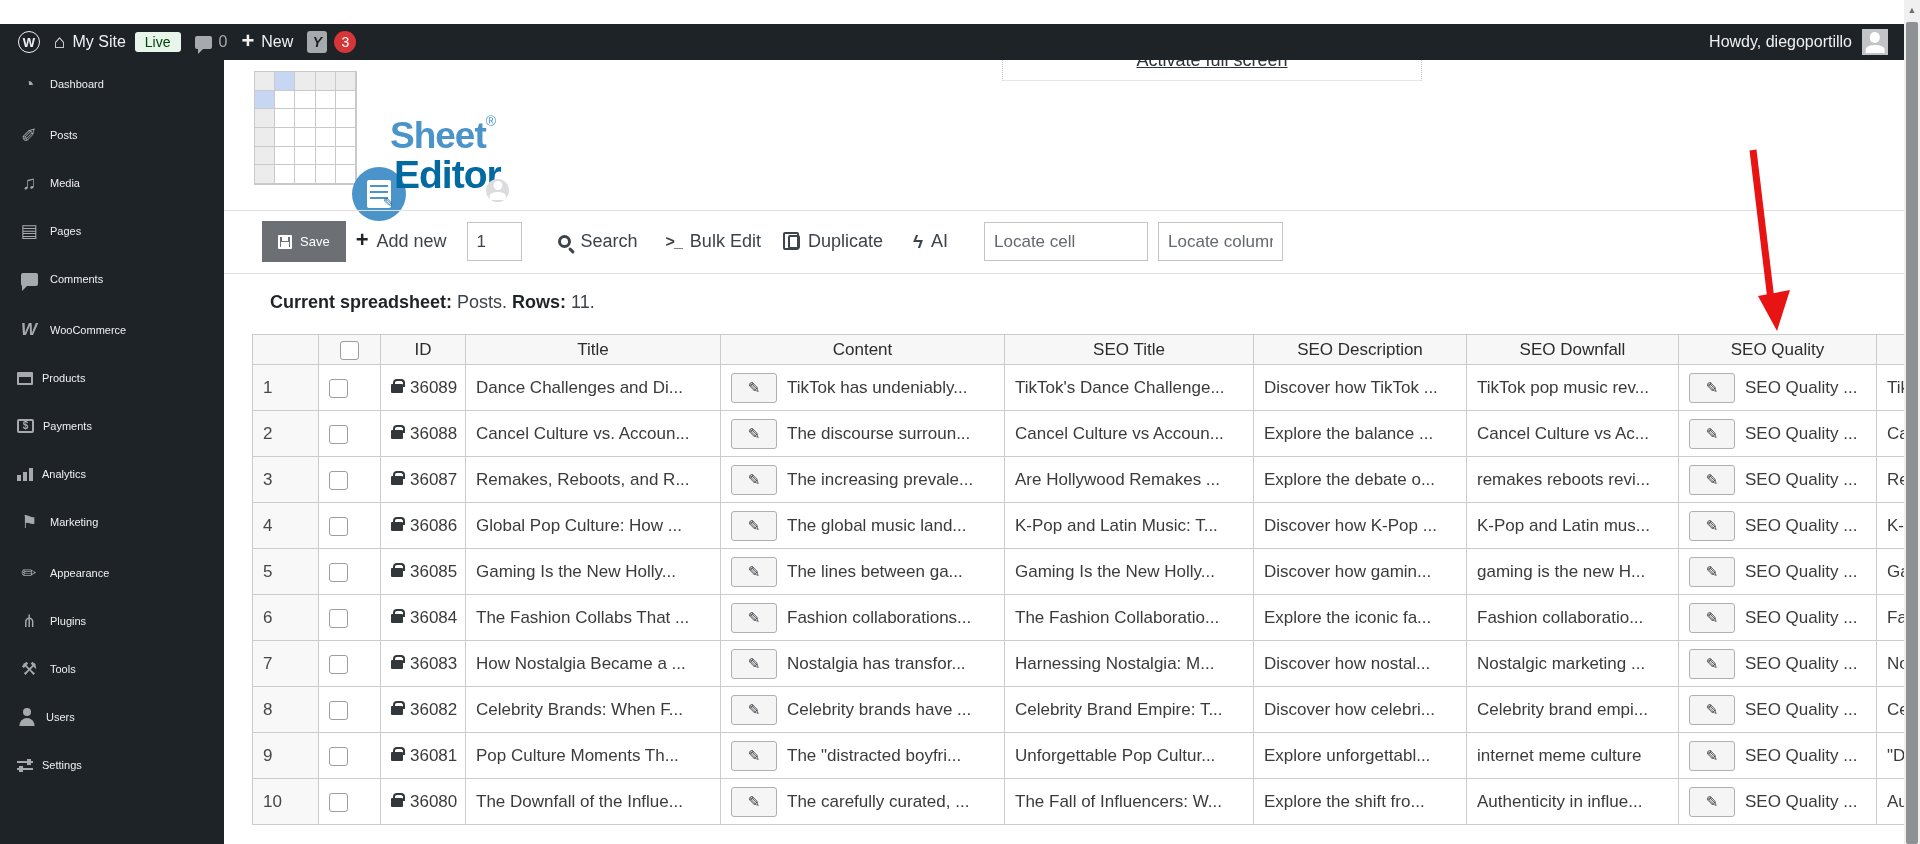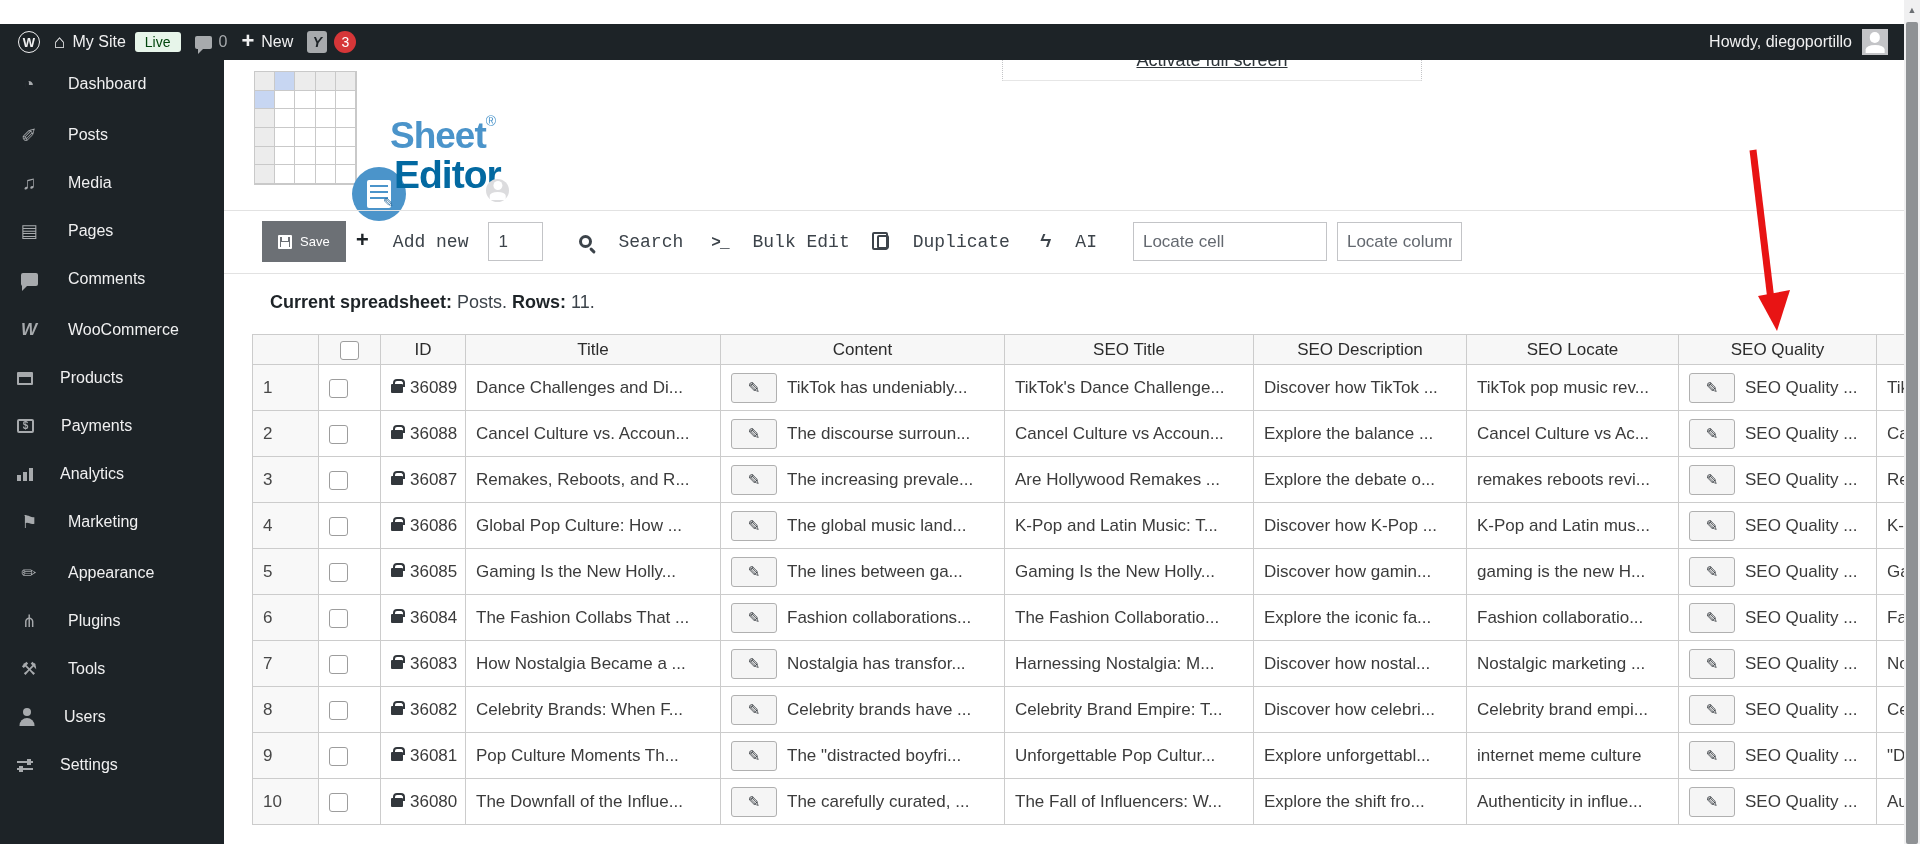--- a/index.html
+++ b/index.html
@@ -32,22 +32,22 @@
   .ab-right { margin-left:auto; display:flex; align-items:center; gap:10px; padding-right:14px; }
   .avatar-sq { width:26px; height:26px; background:#c3c4c7; position:relative; color:#fff; }
   .person::before { content:""; position:absolute; top:12%; left:50%; transform:translateX(-50%);
     width:40%; height:40%; border-radius:50%; background:currentColor; }
   .person::after { content:""; position:absolute; bottom:6%; left:50%; transform:translateX(-50%);
     width:72%; height:34%; border-radius:50% 50% 0 0; background:currentColor; }
 
   
   .sidebar { position:absolute; left:0; top:40px; width:224px; height:804px;
     background:#1d2327; z-index:5; padding-top:26px; }
-  .side-item { height:36px; display:flex; align-items:center; gap:27px; padding-left:17px;
-    color:#f0f0f1; font-size:16px; margin-bottom:12px; cursor:pointer; }
+  .side-item { height:36px; display:flex; align-items:center; gap:9px; padding-left:17px;
+    color:#f0f0f1; font-size:11px; margin-bottom:12px; cursor:pointer; }
   .side-item.gap { margin-top:15px; }
   .side-ic { width:24px; height:20px; display:inline-flex; align-items:center;
     justify-content:center; color:#a7aaad; font-size:18px; flex:none; }
   .g-dashboard-icon::before { content:"◔"; }
   .g-pin-icon::before { content:"✐"; font-size:19px; }
   .g-media-icon::before { content:"♫"; font-size:19px; }
   .g-pages-icon::before { content:"▤"; }
   .g-comments-icon { position:relative; }
   .g-comments-icon::before { content:""; width:17px; height:13px; background:currentColor; border-radius:2px; display:block; }
   .g-comments-icon::after { content:""; position:absolute; left:5px; bottom:-2px;
@@ -107,21 +107,21 @@
   .plugin-menu { position:absolute; left:46px; top:136px; height:28px; display:flex;
     align-items:center; gap:27px; font-size:17px; color:#3c434a; }
   .menu-item { cursor:pointer; white-space:nowrap; }
   .menu-avatar { width:23px; height:23px; border-radius:50%; background:#dcdcde; position:relative; color:#fff; }
   .rule1 { position:absolute; left:0; right:0; top:170px; border-top:1px solid #e2e2e2; }
   .rule2 { position:absolute; left:0; right:0; top:233px; border-top:1px solid #e2e2e2; }
 
   
   .toolbar { position:absolute; left:38px; top:181px; height:41px; display:flex; align-items:center;
     font-size:18px; color:#3c434a; }
-  .tb-btn { display:flex; align-items:center; gap:24px; cursor:pointer; white-space:nowrap;font-family:Liberation Mono, monospace; }
+  .tb-btn { display:flex; align-items:center; gap:8px; cursor:pointer; white-space:nowrap; }
   .save-btn { background:#6c7075; color:#fff; height:41px; padding:0 16px; border:none;
     font-size:13px; display:flex; align-items:center; gap:8px; cursor:pointer;
     font-family:inherit; }
   .ic-save { position:relative; display:inline-block; width:14px; height:14px;
     border:2px solid #fff; border-radius:1px; }
   .ic-save::before { content:""; position:absolute; left:2px; top:-1px; width:6px; height:5px; background:#fff; }
   .ic-save::after { content:""; position:absolute; left:1px; bottom:0; width:8px; height:5px; background:#fff; }
   .ic-plus::before { content:"+"; font-weight:700; font-size:22px; line-height:16px; color:#1d2327; }
   .ic-search { position:relative; display:inline-block; width:13px; height:13px;
     border:3px solid #3c434a; border-radius:50%; margin-right:2px; }
@@ -130,21 +130,21 @@
   .ic-term::before { content:">_"; font-weight:700; letter-spacing:-1px; font-size:16px; }
   .ic-dup { position:relative; display:inline-block; width:12px; height:14px;
     border:2px solid #3c434a; border-radius:2px; background:#fff; margin-left:5px; }
   .ic-dup::before { content:""; position:absolute; left:-7px; top:-5px; width:12px; height:14px;
     border:2px solid #3c434a; border-radius:2px; }
   .ic-bolt::before { content:"ϟ"; font-weight:700; font-size:19px; }
   .tb-input { height:39px; border:1px solid #c3c4c7; font-size:17px; color:#3c434a;
     padding:0 9px; font-family:inherit; outline:none; }
   .tb-input::placeholder { color:#646970; }
   .in-count { width:55px; }
-  .in-cell { width:194px; }
+  .in-cell { width:164px; }
   .in-col { width:125px; }
 
   .status-line { position:absolute; left:46px; top:252px; font-size:18px; color:#3c434a; }
   .status-line b { color:#1d2327; }
 
   
   .grid-wrap { position:absolute; left:28px; top:294px; width:1668px; }
   table.sheet { border-collapse:collapse; table-layout:fixed; width:1668px; font-size:17px; color:#3b3b3b; }
   table.sheet th, table.sheet td { border:1px solid #cccccc; overflow:hidden;
     white-space:nowrap; height:46px; padding:0 10px; text-align:left; }
@@ -382,21 +382,21 @@
       </colgroup>
       <thead>
         <tr>
           <th class="c-num"></th>
           <th class="c-cb"><span class="cb"></span></th>
           <th>ID</th>
           <th>Title</th>
           <th>Content</th>
           <th>SEO Title</th>
           <th>SEO Description</th>
-          <th>SEO Locate</th>
+          <th>SEO Downfall</th>
           <th>SEO Quality</th>
           <th></th>
         </tr>
       </thead>
       <tbody id="rows-host">
           <tr>
     <td class="c-num">1</td>
     <td class="c-cb"><span class="cb"></span></td>
     <td><span class="lockic"></span><span>36089</span></td>
     <td>Dance Challenges and Di...</td>

